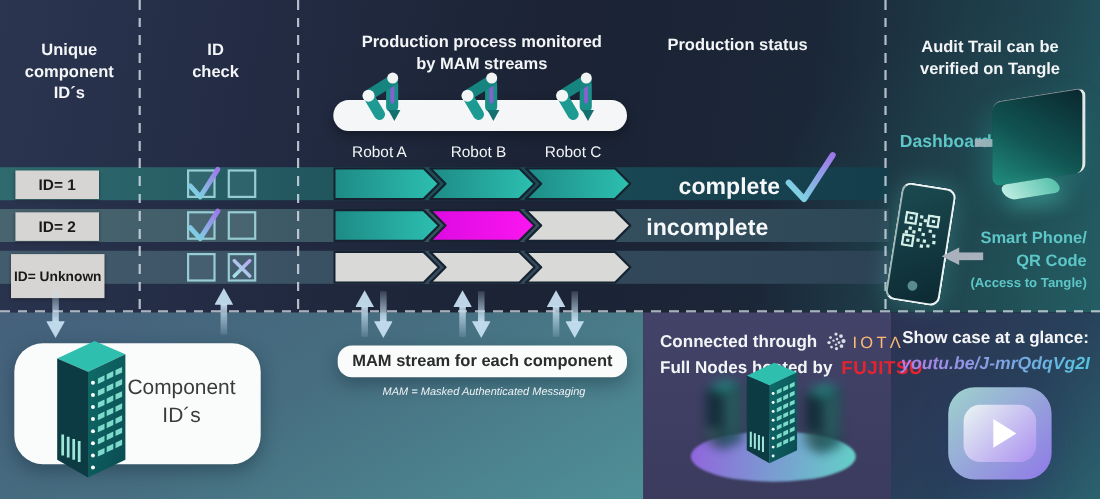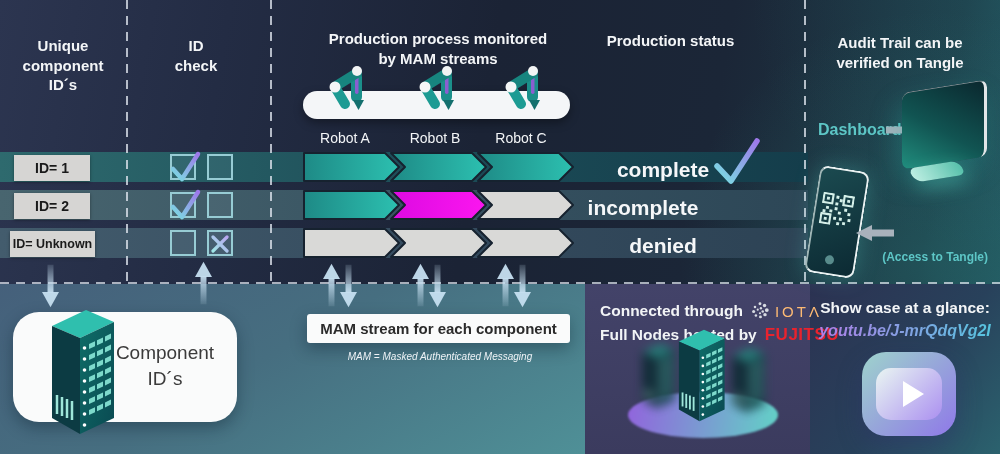--- a/index.html
+++ b/index.html
@@ -204,21 +204,21 @@
     </svg>
   <svg class="abs" style="left:497px;top:64px" width="48" height="56">
       <use href="#robot-arm"></use>
     </svg>
   <div class="abs rlabel" style="left:303px">Robot A</div>
   <div class="abs rlabel" style="left:393px">Robot B</div>
   <div class="abs rlabel" style="left:479px">Robot C</div>
 
   <div class="abs idbox" style="left:14px;top:155px;width:76px;height:26px">ID= 1</div>
   <div class="abs idbox" style="left:14px;top:193px;width:76px;height:26px">ID= 2</div>
-  <div class="abs idbox" style="left:10px;top:231px;width:85px;height:26px;font-size:12.5px">ID= Unknown</div>
+  <div class="abs idbox" style="left:10px;top:231px;width:85px;height:40px;font-size:12.5px">ID= Unknown</div>
 
   <div class="abs chk" style="left:170px;top:154px"></div>
   <div class="abs chk" style="left:207px;top:154px"></div>
   <div class="abs chk" style="left:170px;top:192px"></div>
   <div class="abs chk" style="left:207px;top:192px"></div>
   <div class="abs chk" style="left:170px;top:230px"></div>
   <div class="abs chk" style="left:207px;top:230px"></div>
   <svg class="abs" style="left:167px;top:149px" width="36" height="36" viewBox="0 0 36 36">
     <polyline points="6,20 15,30 31,5" fill="none" stroke="url(#gradCheck)" stroke-width="4.5" stroke-linecap="round" stroke-linejoin="round"></polyline>
     </svg>
@@ -249,21 +249,20 @@
   <svg class="abs" style="left:303px;top:228px" width="276" height="30" viewBox="0 0 276 30">
     <g stroke="#16222f" stroke-width="2" stroke-linejoin="round">
       <polygon points="1,1 82,1 96,15 82,29 1,29" fill="#d9d9d7"></polygon>
       <polygon points="88,1 169,1 183,15 169,29 88,29 102,15" fill="#d9d9d7"></polygon>
       <polygon points="175,1 256,1 270,15 256,29 175,29 189,15" fill="#d9d9d7"></polygon>
       </g>
     </svg>
 
   <div class="abs status" style="left:588px;top:158px">complete</div>
   <div class="abs status" style="left:568px;top:196px">incomplete</div>
-  <div class="abs status" style="left:588px;top:234px">denied</div>
   <svg class="abs" style="left:710px;top:134px" width="54" height="54" viewBox="0 0 54 54">
     <polyline points="7,32 21,47 47,7" fill="none" stroke="url(#gradCheck)" stroke-width="5.5" stroke-linecap="round" stroke-linejoin="round"></polyline>
     </svg>
 
   <div class="abs teal-lbl" style="left:818px;top:121px;font-size:16px">Dashboard</div>
   <svg class="abs" style="left:886px;top:121px" width="36" height="18" viewBox="0 0 36 18">
     <rect x="0" y="5.5" width="23" height="7" fill="#a9b2bc"></rect>
       <polygon points="22,1 22,17 36,9" fill="#a9b2bc"></polygon>
     </svg>
   <div class="abs" style="left:898px;top:80px;width:100px;height:115px">
@@ -297,20 +296,22 @@
           <rect x="2" y="18" width="3" height="3"></rect>
           <rect x="9" y="17" width="3" height="3"></rect>
         </g>
       </svg>
     <div class="abs homebtn"></div>
   </div>
   <svg class="abs" style="left:856px;top:224px" width="38" height="18" viewBox="0 0 38 18">
     <polygon points="0,9 16,1 16,17" fill="#a9b2bc"></polygon>
       <rect x="15" y="5.5" width="23" height="7" fill="#a9b2bc"></rect>
     </svg>
+  <div class="abs teal-lbl pre" style="left:880px;top:206px;width:108px;font-size:15px;line-height:1.4;text-align:right">Smart Phone/
+QR Code</div>
   <div class="abs teal-lbl" style="left:862px;top:250px;width:126px;font-size:12px;font-weight:bold;text-align:right">(Access to Tangle)</div>
 
   <svg class="abs" style="left:42px;top:261px" width="17" height="50">
       <use href="#arrow-down-sym"></use>
     </svg>
   <svg class="abs" style="left:195px;top:261px" width="17" height="44">
       <use href="#arrow-up-sym"></use>
     </svg>
   <svg class="abs" style="left:323px;top:261px" width="17" height="48">
       <use href="#arrow-up-sym"></use>
@@ -331,21 +332,21 @@
       <use href="#arrow-down-sym"></use>
     </svg>
 
   <div class="abs whitebox" style="left:13px;top:312px;width:224px;height:110px;border-radius:26px"></div>
   <svg class="abs" style="left:40px;top:300px" width="84" height="140">
       <use href="#server"></use>
     </svg>
   <div class="abs pre" style="left:100px;top:340px;width:130px;text-align:center;font-size:19px;line-height:1.35;color:#3b3b3b">Component
 ID´s</div>
 
-  <div class="abs whitebox" style="left:307px;top:314px;width:263px;height:29px;border-radius:3px;display:flex;align-items:center;justify-content:center">
+  <div class="abs whitebox" style="left:307px;top:314px;width:263px;height:29px;border-radius:13px;display:flex;align-items:center;justify-content:center">
     <span style="font-size:15px;font-weight:bold;color:#2b2b2b">MAM stream for each component</span>
   </div>
   <div class="abs note" style="left:280px;top:351px;width:320px">MAM = Masked Authenticated Messaging</div>
 
   <div class="abs f-line" style="left:600px;top:301px">
     <span>Connected through</span>
     <svg style="margin-left:7px" width="20" height="20" viewBox="0 0 22 22">
       <g fill="#d7dbe2">
         <circle cx="11" cy="3" r="1.6"></circle>
           <circle cx="16" cy="5" r="1.9"></circle>

